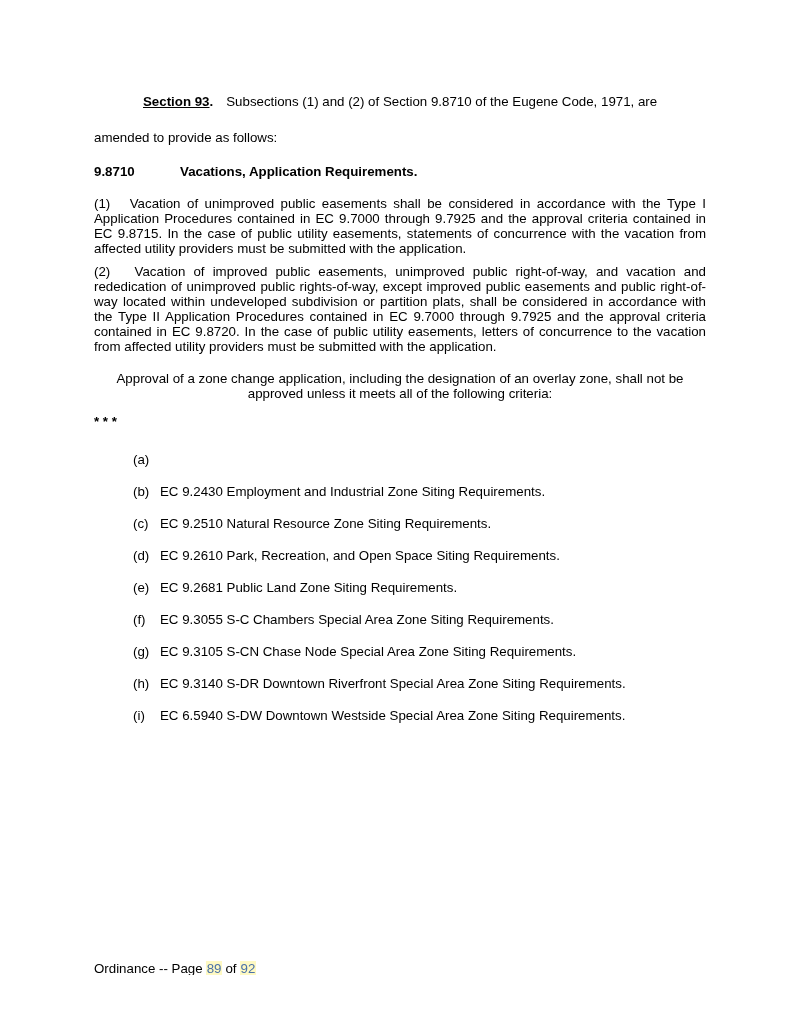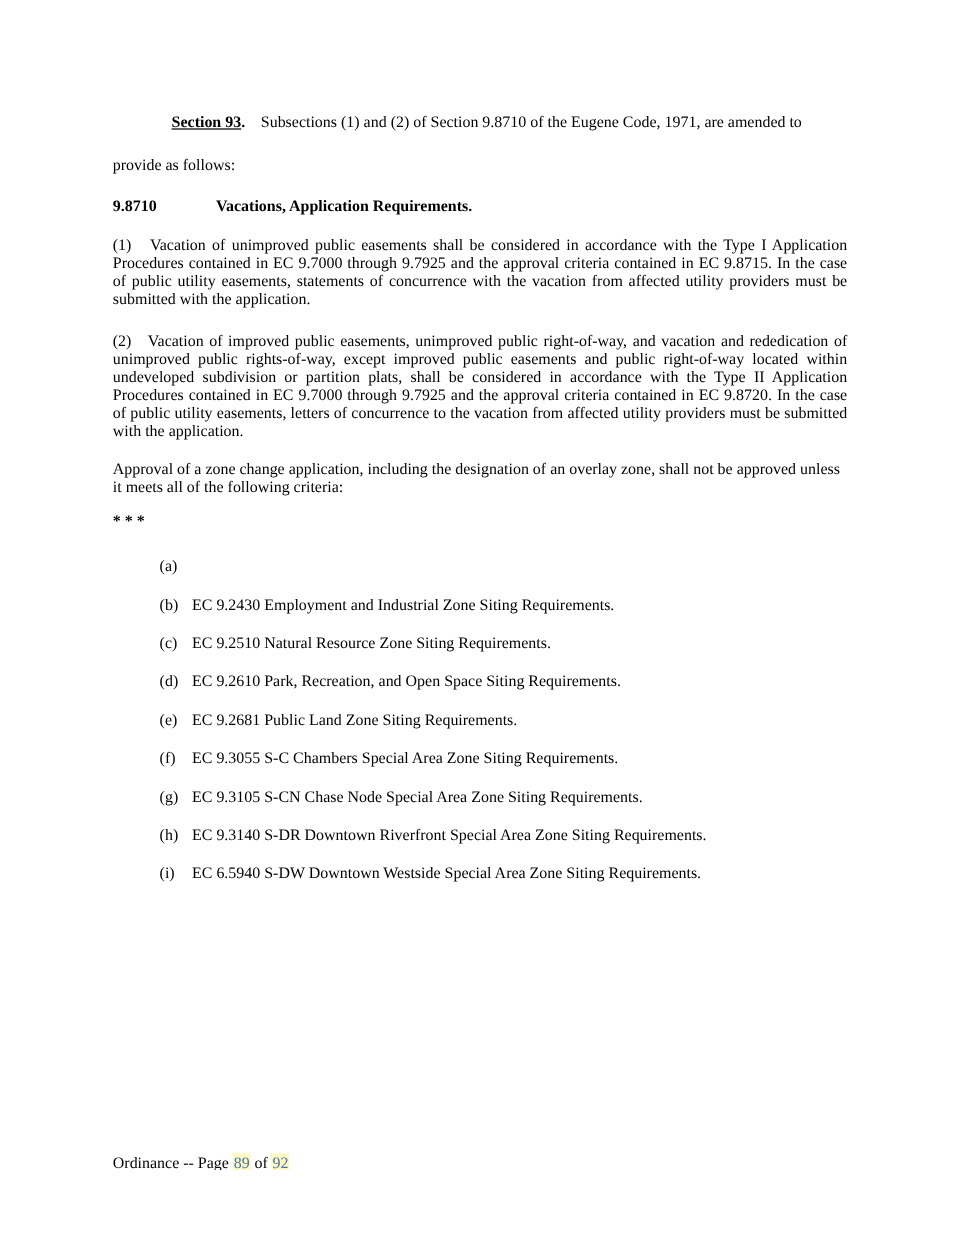--- a/index.html
+++ b/index.html
@@ -3,21 +3,21 @@
 <meta charset="utf-8">
 <style>
   html, body { margin: 0; padding: 0; background: #ffffff; }
   .page {
     width: 800px;
     height: 975px;
     background: #ffffff;
     position: relative;
     box-sizing: border-box;
     padding: 84px 94px 0 94px;
-    font-family: Liberation Serif, serif;
+    font-family: Liberation Sans, sans-serif;
     font-size: 13.3px;
     color: #000000;
     overflow: hidden;
   }
   p { margin: 0; }
 
   .intro {
     line-height: 36px;
     text-indent: 49px;
     text-align: left;
@@ -30,37 +30,37 @@
     display: flex;
     line-height: 15px;
     font-weight: bold;
   }
   .code-num { flex: 0 0 86px; }
 
   .body-j {
     line-height: 15px;
     text-align: justify;
   }
-  .body-l { line-height: 15px; text-align: left; }
+  .body-l { line-height: 15px; text-align: center; }
 
   .stars { font-weight: bold; line-height: 15px; }
 
   .list-item {
     display: flex;
     line-height: 15px;
     padding-left: 39px;
   }
   .list-label { flex: 0 0 27px; }
   .list-text { flex: 1; }
 
   .mt8  { margin-top: 8px; }
   .mt10 { margin-top: 10px; }
   .mt13 { margin-top: 13px; }
   .mt17 { margin-top: 17px; }
-  .mt20 { margin-top: 20px; }
+  .mt20 { margin-top: 8px; }
   .mt23 { margin-top: 23px; }
   .mt34 { margin-top: 34px; }
 
   .footer {
     position: absolute;
     left: 94px;
     top: 961px;
     line-height: 15px;
     white-space: nowrap;
   }

